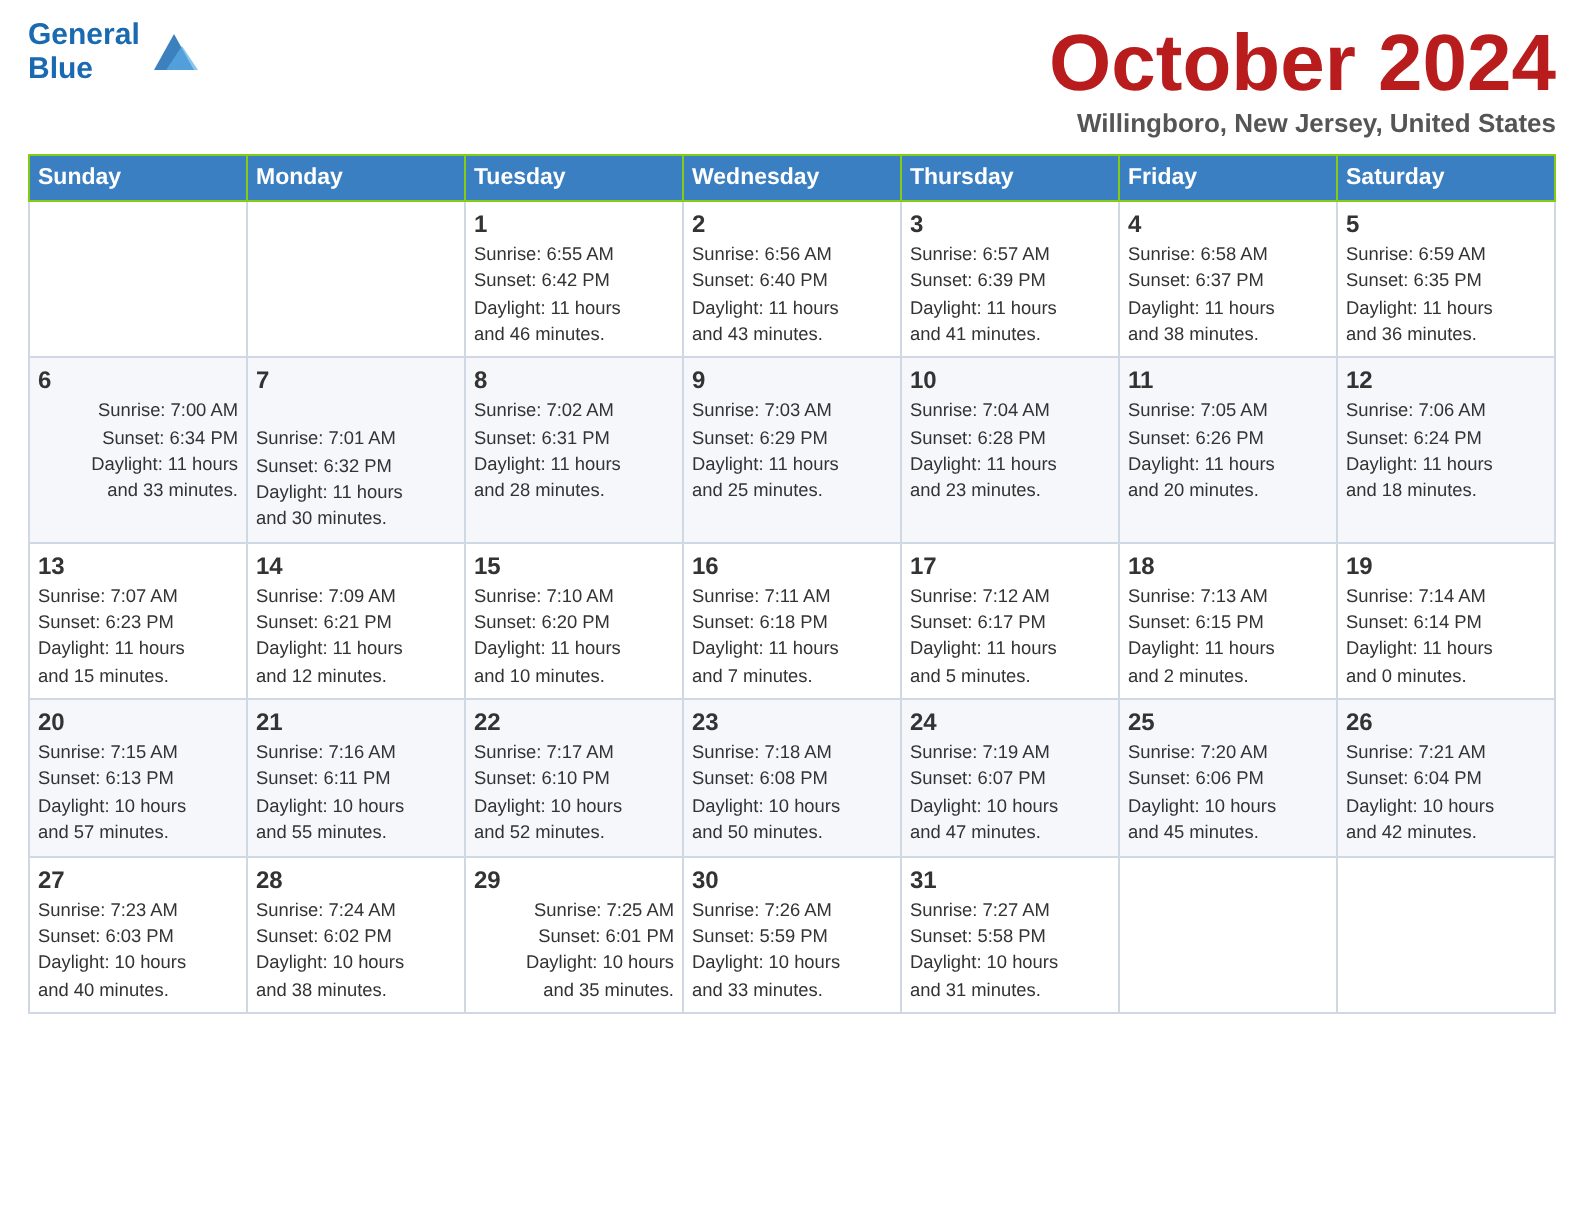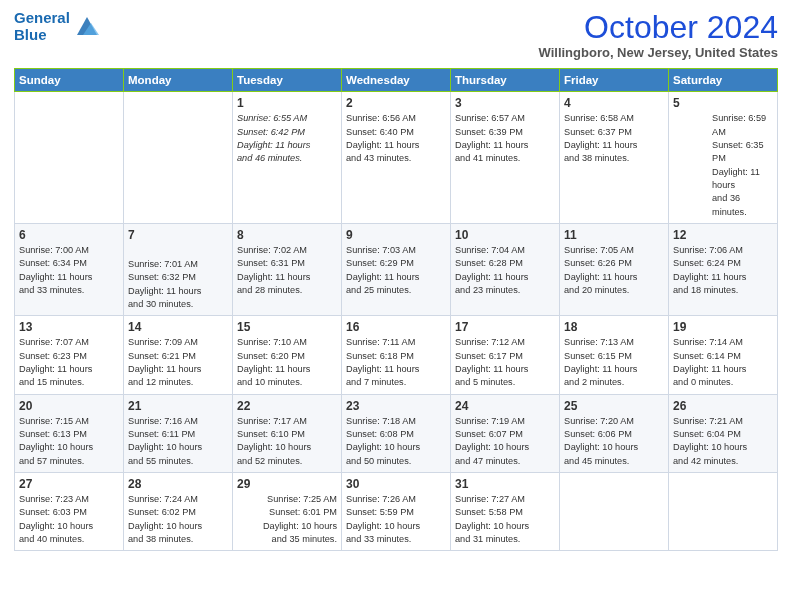--- a/index.html
+++ b/index.html
@@ -36,23 +36,23 @@
     .logo-text .blue { color: #1a6ab1; }
     .logo-icon {
       width: 28px;
       height: 28px;
       margin-left: 3px;
     }
     .title-block {
       text-align: right;
     }
     .month-title {
-      font-size: 32px;
-      font-weight: 400;
-      color: #1d4ed8;
+      font-size: 40px;
+      font-weight: 700;
+      color: #b91c1c;
       line-height: 1.1;
     }
     .location {
       font-size: 13px;
       color: #555;
       font-weight: bold;
     }
     table {
       width: 100%;
       border-collapse: collapse;
@@ -129,21 +129,21 @@
         <th>Friday</th>
         <th>Saturday</th>
       </tr>
     </thead>
     <tbody id="calendar-body">
     <tr>
           <td class="empty"></td>
           <td class="empty"></td>
           <td>
             <span class="day-num">1</span>
-            <div class="day-info" style="white-space: pre-line; font-style: italic;">Sunrise: 6:55 AM
+            <div class="day-info" style="white-space: pre-line;">Sunrise: 6:55 AM
 Sunset: 6:42 PM
 Daylight: 11 hours
 and 46 minutes.</div>
           </td>
           <td>
             <span class="day-num">2</span>
             <div class="day-info" style="white-space: pre-line;">Sunrise: 6:56 AM
 Sunset: 6:40 PM
 Daylight: 11 hours
 and 43 minutes.</div>
@@ -157,30 +157,30 @@
           </td>
           <td>
             <span class="day-num">4</span>
             <div class="day-info" style="white-space: pre-line;">Sunrise: 6:58 AM
 Sunset: 6:37 PM
 Daylight: 11 hours
 and 38 minutes.</div>
           </td>
           <td>
             <span class="day-num">5</span>
-            <div class="day-info" style="white-space: pre-line; margin-left: 39px;">Sunrise: 6:59 AM
+            <div class="day-info" style="white-space: pre-line;">Sunrise: 6:59 AM
 Sunset: 6:35 PM
 Daylight: 11 hours
 and 36 minutes.</div>
           </td>
         </tr>
         <tr>
           <td>
             <span class="day-num">6</span>
-            <div class="day-info" style="white-space: pre-line;">Sunrise: 7:00 AM
+            <div class="day-info" style="white-space: pre-line; text-align: right;">Sunrise: 7:00 AM
 Sunset: 6:34 PM
 Daylight: 11 hours
 and 33 minutes.</div>
           </td>
           <td>
             <span class="day-num">7</span>
             <div class="day-info" style="white-space: pre-line; margin-top: 16px;">Sunrise: 7:01 AM
 Sunset: 6:32 PM
 Daylight: 11 hours
 and 30 minutes.</div>

